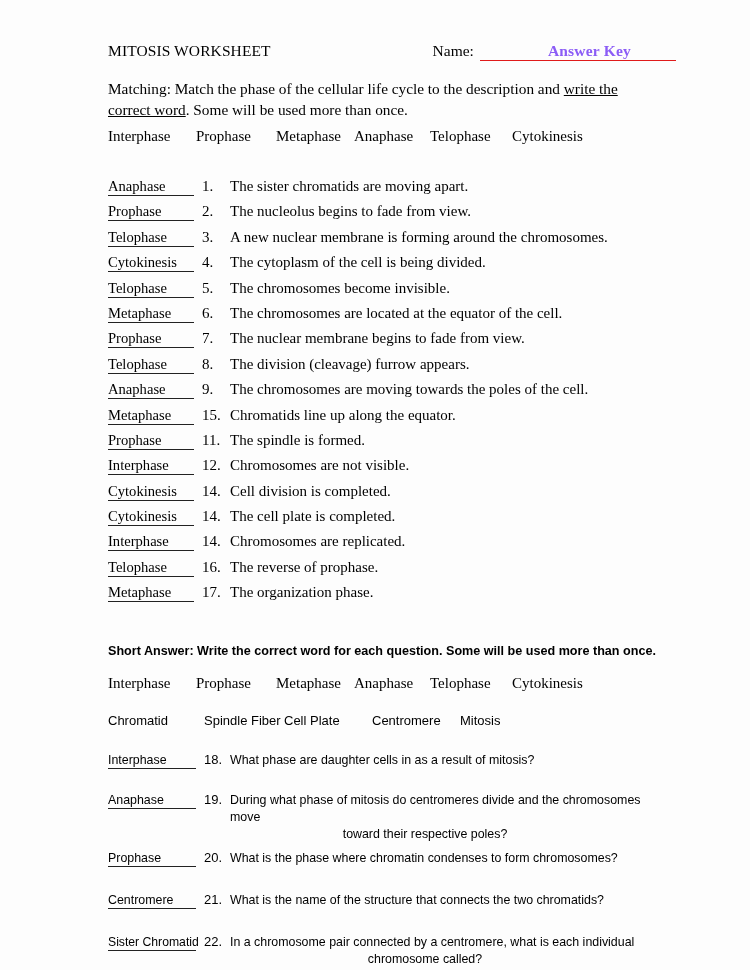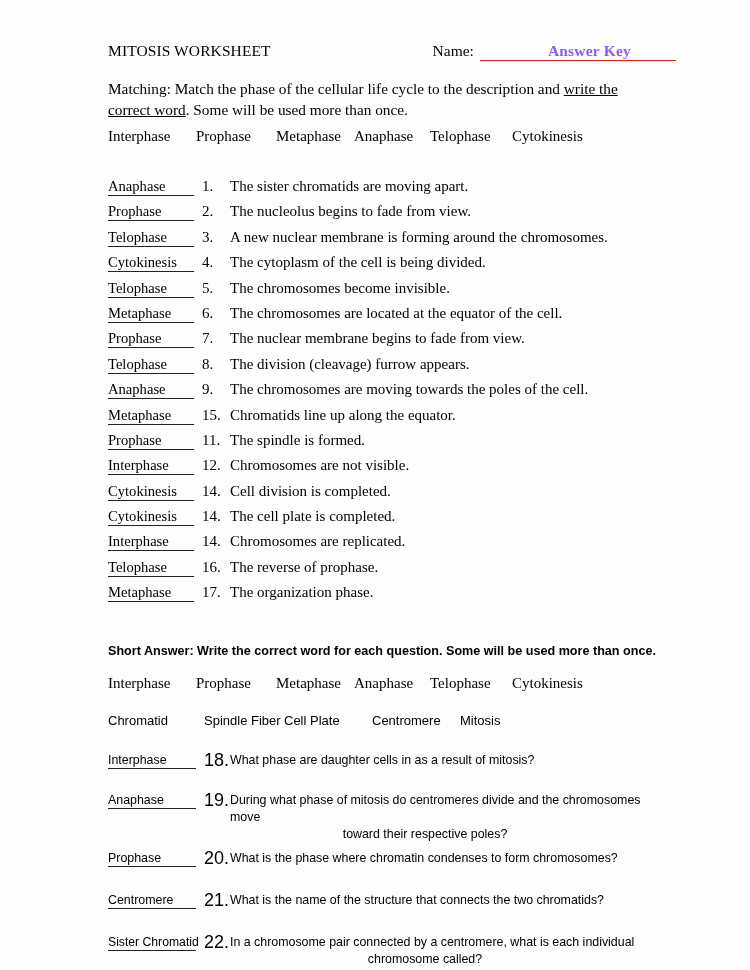--- a/index.html
+++ b/index.html
@@ -171,21 +171,21 @@
     font-size: 12.4px;
     line-height: 16px;
     height: 16px;
     white-space: nowrap;
   }
   .sa-blank.wide { width: 88px; font-size: 12.2px; }
   .sa-num {
     position: absolute;
     left: 96px;
     top: 0;
-    font-size: 18px;
+    font-size: 13px;
     line-height: 16px;
   }
   .sa-text {
     position: absolute;
     left: 122px;
     top: 0;
     width: 420px;
     font-size: 12.4px;
     line-height: 17px;
   }

